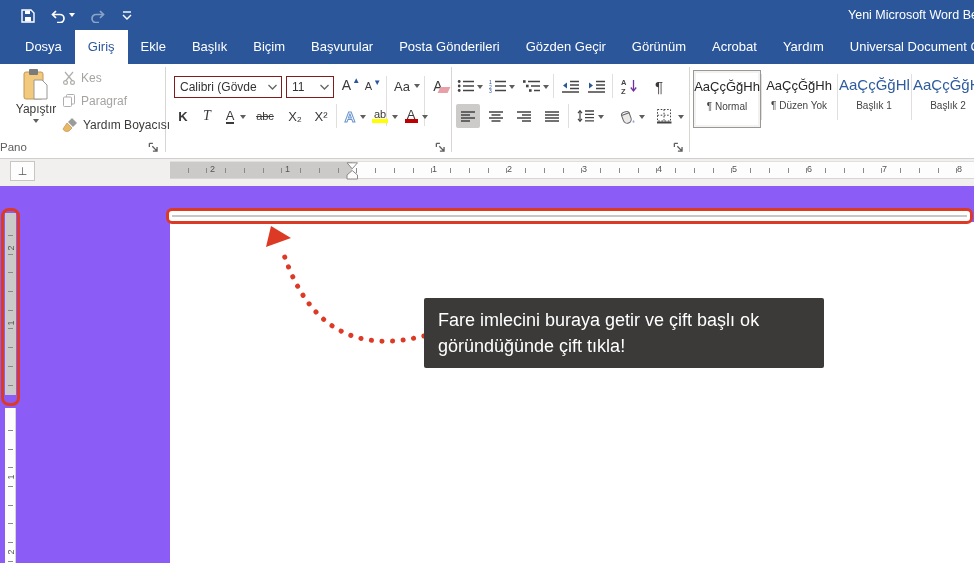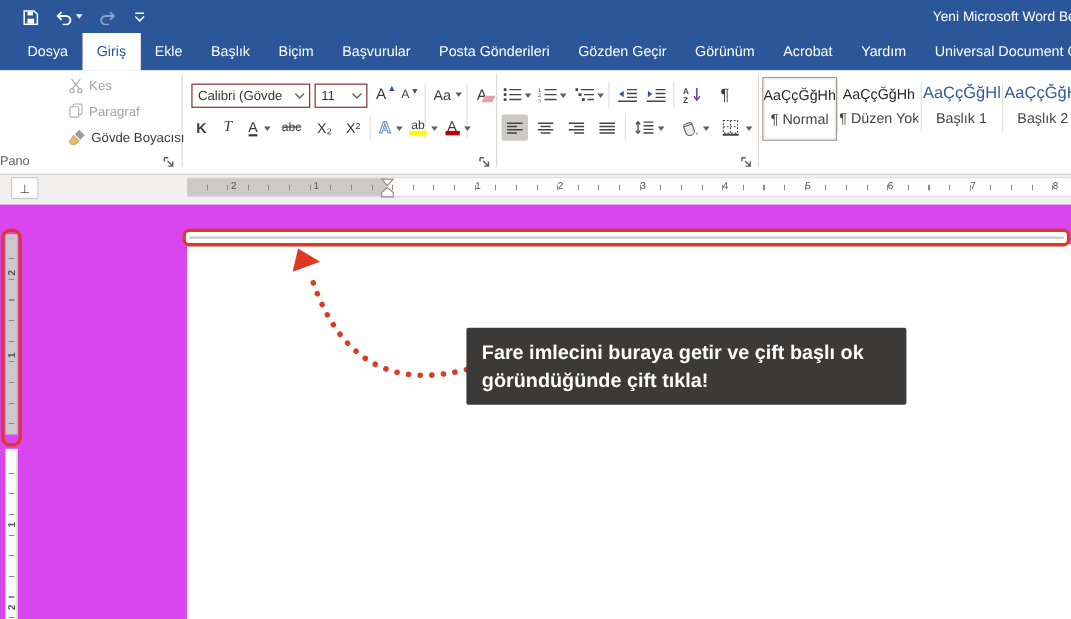--- a/index.html
+++ b/index.html
@@ -29,35 +29,35 @@
   .combo svg{margin-left:auto;flex:0 0 auto;}
   .paste{position:absolute;left:12px;top:4px;width:48px;height:70px;display:flex;flex-direction:column;align-items:center;font-size:12px;color:#3b3a39;}
   .vdiv{position:absolute;top:12px;height:50px;width:1px;background:#e1dfdd;}
   .selbtn{background:#cdcbc9;border-radius:2px;}
   .ulA{border-bottom:2px solid #3b3a39;line-height:13px;}
   .strike{text-decoration:line-through;font-size:11px;}
   .effectA{color:#fff;-webkit-text-stroke:1px #6a96d0;font-weight:bold;font-size:15px;}
   .bar{position:absolute;left:3px;bottom:3px;height:4px;width:14px;}
   .stylecard{position:absolute;top:6px;height:56px;width:66px;background:#fff;text-align:center;overflow:hidden;}
   .stylecard .prev{font-size:13px;color:#262626;margin-top:8px;white-space:nowrap;overflow:hidden;}
-  .stylecard .sname{font-size:13px;color:#444;margin-top:7px;white-space:nowrap;}
+  .stylecard .sname{font-size:10px;color:#444;margin-top:7px;white-space:nowrap;}
   .stylecard.head .prev{color:#2e5c9e;font-size:15px;margin-top:6px;}
   .stylecard.selected{border:1px solid #9a9896;box-shadow:0 0 0 2px #f3f2f1 inset;}
   .ssep{position:absolute;top:10px;height:46px;width:1px;background:#e1dfdd;}
   
   .rulerrow{position:absolute;left:0;top:158px;width:100%;height:28px;background:#f1f0ef;border-top:1px solid #d2d0ce;box-sizing:border-box;}
   .tabsel{position:absolute;left:10px;top:2px;width:25px;height:20px;background:#fdfdfd;border:1px solid #c8c6c4;box-sizing:border-box;
           display:flex;align-items:center;justify-content:center;font-size:11px;color:#555;}
   .hruler{position:absolute;left:170px;top:2px;width:804px;height:18px;background:#fdfdfd;border-top:1px solid #e1dfdd;border-bottom:1px solid #d8d6d4;box-sizing:border-box;}
   .hmargin{position:absolute;left:0;top:0;width:182px;height:100%;background:#cbcac9;}
   .hticks{position:absolute;top:6px;height:5px;left:0;right:0;
           background:repeating-linear-gradient(90deg,transparent 0 17.75px,#8a8a8a 17.75px 18.75px);}
   .rnum{position:absolute;top:2px;font-size:9px;color:#555;}
   
-  .doc{position:absolute;left:0;top:186px;width:100%;height:377px;background:#d946ef;font-weight:bold;}
+  .doc{position:absolute;left:0;top:186px;width:100%;height:377px;background:#8b5cf6;}
   .page{position:absolute;left:170px;top:36px;width:804px;height:341px;background:#fff;}
   .redtop{position:absolute;left:166px;top:22px;width:801px;height:10px;background:#fff;border:3px solid #dd3a26;border-radius:6px;}
   .redtop .pgline{position:absolute;left:3px;right:3px;top:4px;height:2px;background:#c9c8c7;}
   .vrail-red{position:absolute;left:1px;top:22px;width:13px;height:192px;border:3px solid #dd3a26;border-radius:8px;}
   .vruler-gray{position:absolute;left:5px;top:27px;width:11px;height:182px;background:#cbcac9;}
   .vruler-white{position:absolute;left:5px;top:222px;width:11px;height:155px;background:#fdfdfd;border-right:1px solid #d8d6d4;box-sizing:border-box;}
   .vticks{position:absolute;left:3px;width:5px;top:4px;bottom:0;
           background:repeating-linear-gradient(180deg,transparent 0 17.75px,#8a8a8a 17.75px 18.75px);}
   .vnum{position:absolute;left:0;width:11px;text-align:center;font-size:9px;color:#555;transform:rotate(-90deg);}
   .arrow-svg{position:absolute;left:0;top:0;width:974px;height:377px;pointer-events:none;}
@@ -114,41 +114,50 @@
     <span class="tab">Acrobat</span>
     <span class="tab">Yardım</span>
     <span class="tab">Universal Document Converter</span>
   </div>
 
   <div class="ribbon">
     <div class="gsep" style="left:165px"></div>
     <div class="gsep" style="left:451px"></div>
     <div class="gsep" style="left:689px"></div>
 
+    <div class="paste">
+      <svg width="28" height="34">
+        <rect x="2" y="4" width="19" height="27" rx="2" fill="#f3c97e" stroke="#c09855"></rect>
+        <rect x="7" y="1" width="9" height="6" rx="1" fill="#7b7b7b"></rect>
+        <path d="M12 12h8l5 5v14H12z" fill="#fff" stroke="#9a9896"></path>
+      </svg>
+      <span>Yapıştır</span>
+      <span class="car" style="margin-top:3px"></span>
+    </div>
     <div class="rtxt gray" style="left:62px;top:7px">
       <svg width="14" height="14">
         <path d="M3 1l7.5 9M11 1 3.5 10" stroke="#b0aeac" stroke-width="1.2" fill="none"></path>
         <circle cx="3.5" cy="11.5" r="1.9" fill="none" stroke="#b0aeac" stroke-width="1.2"></circle>
         <circle cx="10.5" cy="11.5" r="1.9" fill="none" stroke="#b0aeac" stroke-width="1.2"></circle>
       </svg>
       <span>Kes</span>
     </div>
     <div class="rtxt gray" style="left:62px;top:29px">
       <svg width="14" height="15">
         <rect x="4.5" y="1.5" width="8" height="9.5" rx="1" fill="#fff" stroke="#b0aeac"></rect>
         <rect x="1.5" y="4" width="8" height="9.5" rx="1" fill="#fff" stroke="#b0aeac"></rect>
       </svg>
       <span>Paragraf</span>
     </div>
     <div class="rtxt" style="left:62px;top:53px">
       <svg width="16" height="16">
         <path d="M10 1l5 5-4 4-5-5z" fill="#9b9b9b"></path>
         <path d="M5 6l5 5-3 3c-3 1.2-5 .2-6-2z" fill="#e9b768" stroke="#c79a50" stroke-width=".8"></path>
       </svg>
-      <span>Gövde Boyacısı</span>
+      <span>Yardım Boyacısı</span>
     </div>
     <div class="glabel" style="left:0;width:160px">Pano</div>
     <svg class="launcher" style="left:147px" viewBox="0 0 11 11">
       <path d="M2 2h3M2 2v3M4.5 4.5 8 8M8.5 5v3.5H5" fill="none" stroke="#605e5c" stroke-width="1.1"></path>
     </svg>
 
     <div class="combo" style="left:174px;top:12px;width:108px">
       <span class="val">Calibri (Gövde</span>
       <svg width="11" height="7">
           <path d="M1.5 1l4 4 4-4" fill="none" stroke="#666" stroke-width="1.3"></path>

